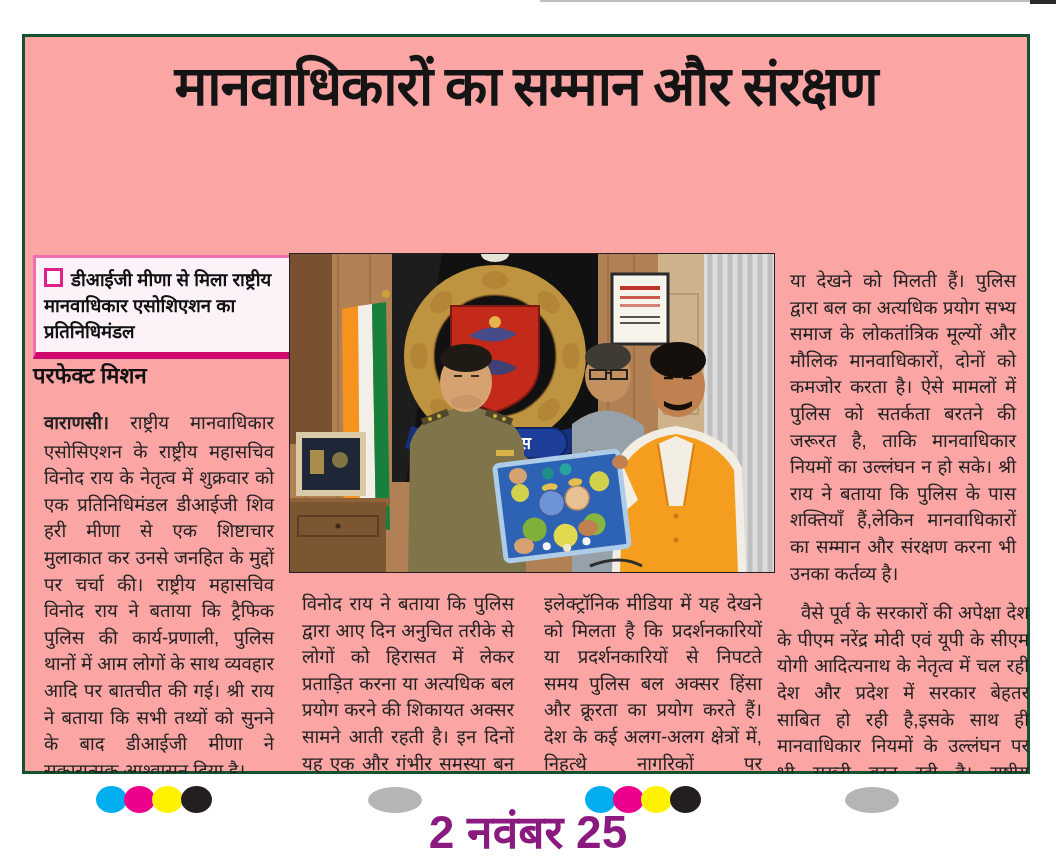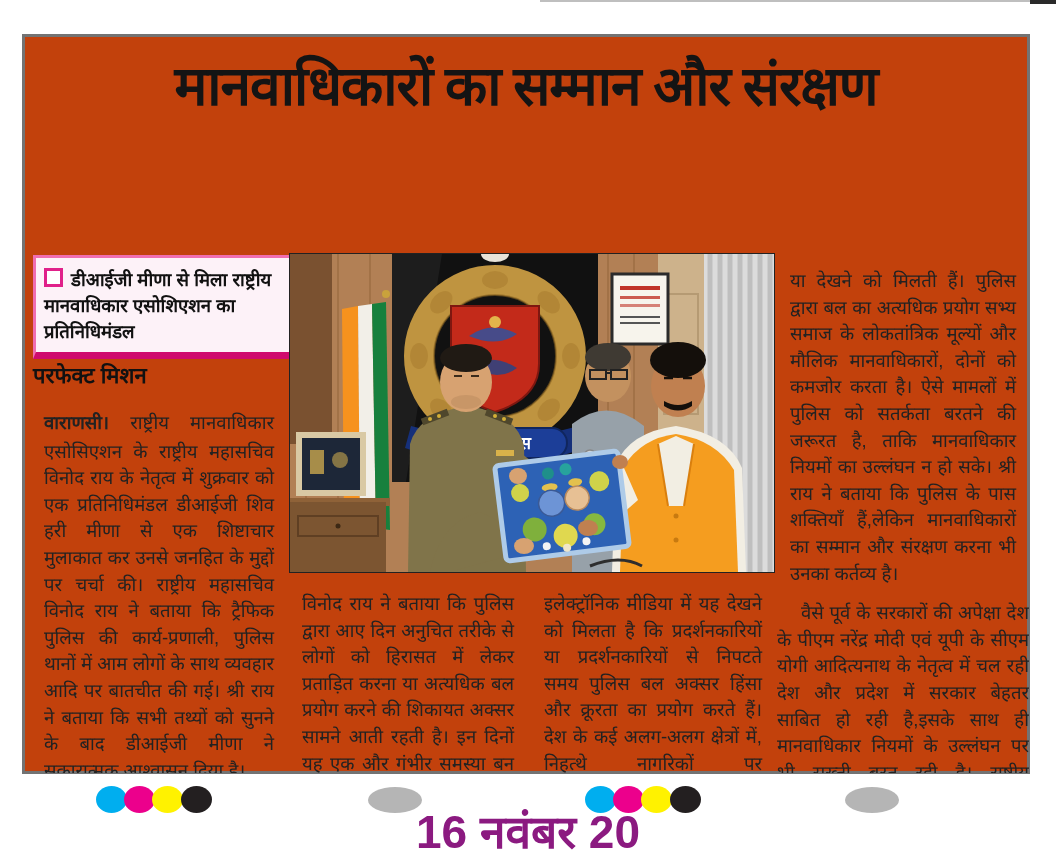--- a/index.html
+++ b/index.html
@@ -5,21 +5,21 @@
   html,body{margin:0;padding:0;}
   body{
     width:1056px;height:864px;position:relative;background:#ffffff;
     font-family:"Liberation Sans", sans-serif;color:#1c1c1c;overflow:hidden;
   }
   .top-scan-artifact{position:absolute;top:0;left:540px;width:516px;height:2px;background:#8a8a8a;opacity:.55;}
   .top-scan-artifact2{position:absolute;top:0;left:1030px;width:26px;height:4px;background:#2a2a2a;}
 
   .clip{
     position:absolute;left:22px;top:34px;width:1008px;height:740px;
-    border:3px solid #737373;background:#c2410c;box-sizing:border-box;
+    border:3px solid #14532d;background:#fca5a5;box-sizing:border-box;
   }
   .headline{
     position:absolute;top:4px;left:0;right:0;text-align:center;
     font-family:"Liberation Serif", serif;font-weight:bold;color:#141414;
     font-size:55px;line-height:92px;letter-spacing:-1px;
   }
   .headline .hl{white-space:nowrap;}
 
   .highlight-box{
     position:absolute;left:8px;top:218px;width:272px;box-sizing:border-box;
@@ -269,13 +269,13 @@
 <div class="regmark dot c1-magenta"></div>
 <div class="regmark dot c1-yellow"></div>
 <div class="regmark dot c1-black"></div>
 <div class="regmark gray-oval g1"></div>
 <div class="regmark dot c2-cyan"></div>
 <div class="regmark dot c2-magenta"></div>
 <div class="regmark dot c2-yellow"></div>
 <div class="regmark dot c2-black"></div>
 <div class="regmark gray-oval g2"></div>
 
-<div class="date-line">16 नवंबर 20</div>
+<div class="date-line">2 नवंबर 25</div>
 
 </body></html>

